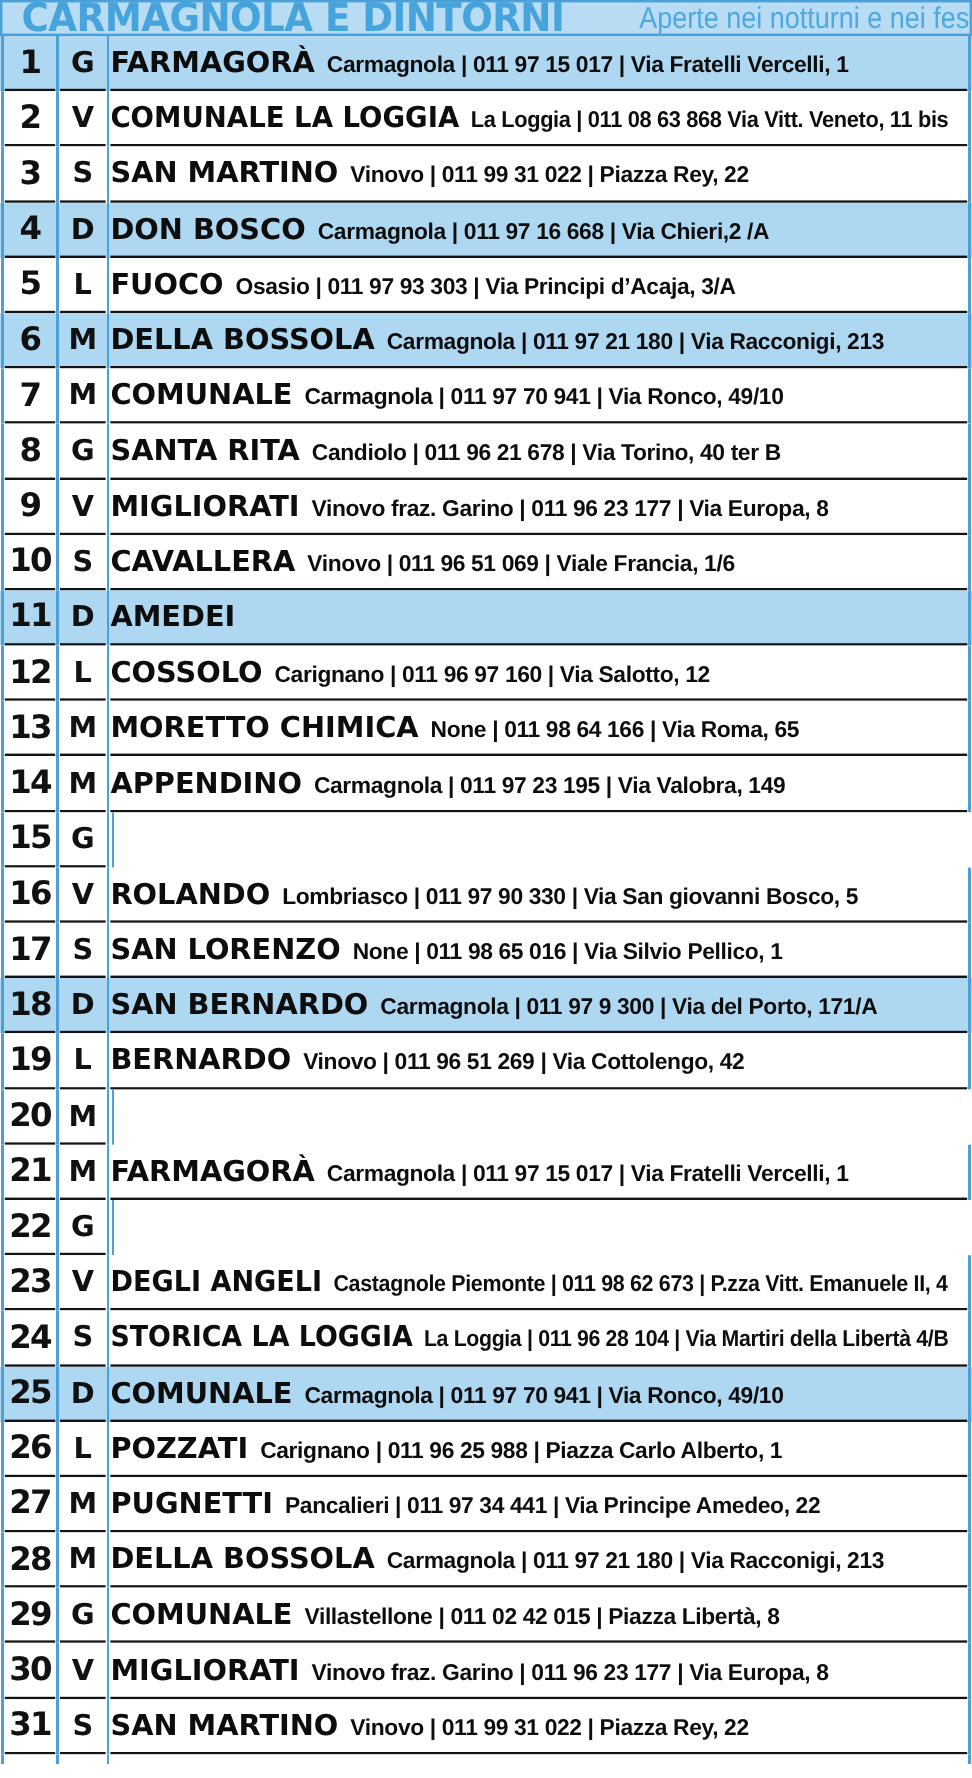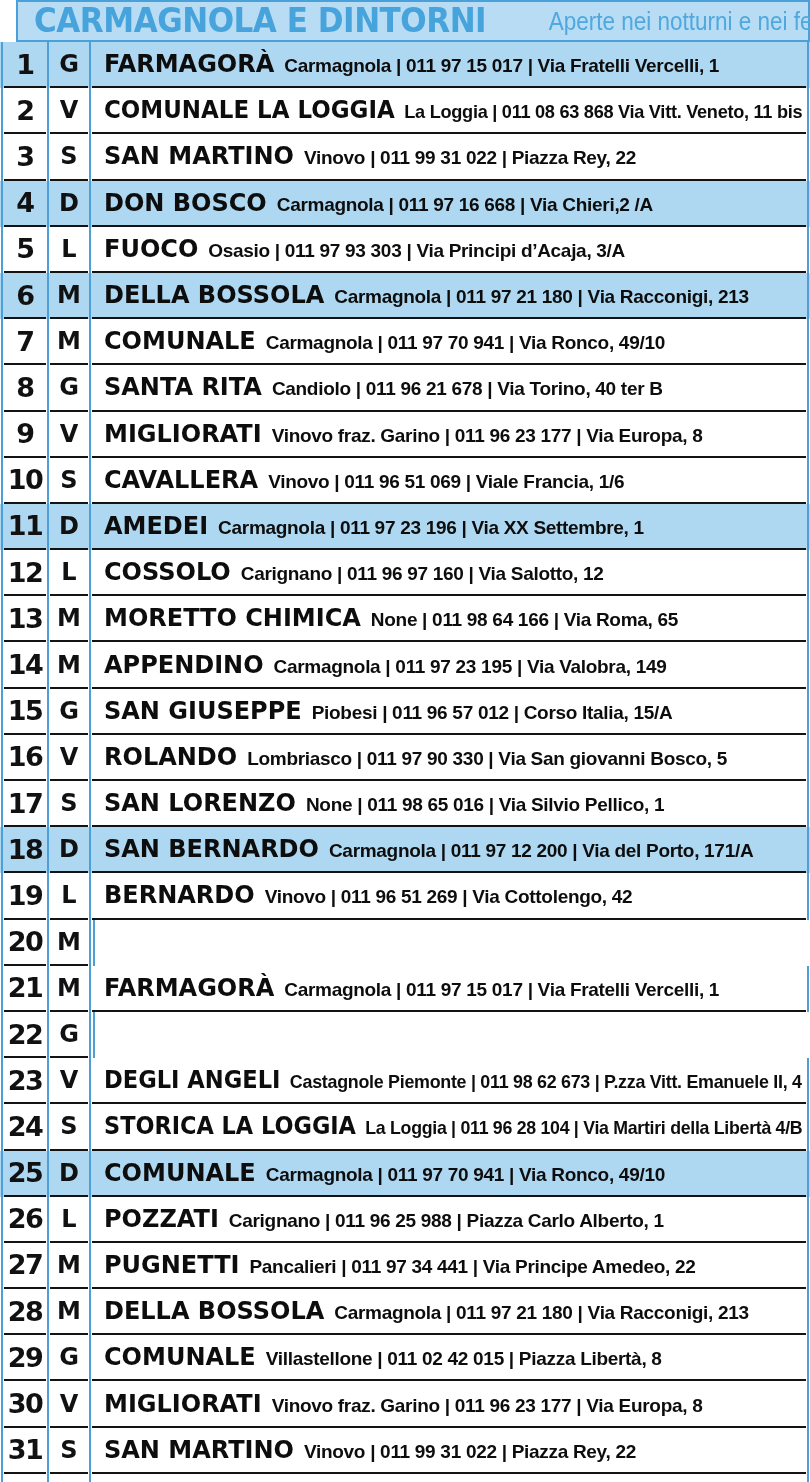--- a/index.html
+++ b/index.html
@@ -5,27 +5,26 @@
   * { box-sizing: border-box; margin: 0; padding: 0; }
   html, body { width: 810px; background: #ffffff; }
   body {
     height: 1482px;
     overflow: hidden;
     font-family: "Liberation Sans", sans-serif;
   }
 
   
   .header {
-    height: 42px;
+    height: 30px;
     background: #b7dcf3;
     border: 2px solid #4aa0d8;
     display: flex;
     align-items: center;
     padding: 0 6px 0 16px;
-    margin-left: 16px;
   }
   .title {
     display: inline-block;
     font-family: "DejaVu Sans", sans-serif;
     font-weight: 700;
     font-size: 33px;
     line-height: 38px;
     color: #47a3db;
     letter-spacing: -0.5px;
     white-space: nowrap;
@@ -71,21 +70,21 @@
     font-size: 27px;
     letter-spacing: -1.5px;
     color: #111;
   }
   .weekday {
     font-family: "DejaVu Sans", sans-serif;
     font-weight: 700;
     font-size: 24px;
     color: #111;
   }
-  .content { justify-content: flex-start; padding-left: 12px; }
+  .content { justify-content: flex-start; }
   .line {
     display: flex;
     align-items: baseline;
     gap: 10px;
     white-space: nowrap;
     transform-origin: left center;
   }
   .name {
     font-family: "DejaVu Sans", sans-serif;
     font-weight: 700;
@@ -258,21 +257,20 @@
   </div>
       <div class="row hl">
     <div class="sep"></div>
     <div class="cell day">11</div>
     <div class="sep"></div>
     <div class="cell weekday">D</div>
     <div class="sep"></div>
     <div class="cell content">
       <div class="line">
         <span class="name">AMEDEI</span>
-        <span class="info">Carmagnola | 011 97 23 196 | Via XX Settembre, 1</span>
       </div>
     </div>
     <div class="sep"></div>
   </div>
       <div class="row">
     <div class="sep"></div>
     <div class="cell day">12</div>
     <div class="sep"></div>
     <div class="cell weekday">L</div>
     <div class="sep"></div>
@@ -311,26 +309,20 @@
       </div>
     </div>
     <div class="sep"></div>
   </div>
       <div class="row">
     <div class="sep"></div>
     <div class="cell day">15</div>
     <div class="sep"></div>
     <div class="cell weekday">G</div>
     <div class="sep"></div>
-    <div class="cell content">
-      <div class="line">
-        <span class="name">SAN GIUSEPPE</span>
-        <span class="info">Piobesi | 011 96 57 012 | Corso Italia, 15/A</span>
-      </div>
-    </div>
     <div class="sep"></div>
   </div>
       <div class="row">
     <div class="sep"></div>
     <div class="cell day">16</div>
     <div class="sep"></div>
     <div class="cell weekday">V</div>
     <div class="sep"></div>
     <div class="cell content">
       <div class="line">
@@ -356,21 +348,21 @@
   </div>
       <div class="row hl">
     <div class="sep"></div>
     <div class="cell day">18</div>
     <div class="sep"></div>
     <div class="cell weekday">D</div>
     <div class="sep"></div>
     <div class="cell content">
       <div class="line">
         <span class="name">SAN BERNARDO</span>
-        <span class="info">Carmagnola | 011 97 12 200 | Via del Porto, 171/A</span>
+        <span class="info">Carmagnola | 011 97 9 300 | Via del Porto, 171/A</span>
       </div>
     </div>
     <div class="sep"></div>
   </div>
       <div class="row">
     <div class="sep"></div>
     <div class="cell day">19</div>
     <div class="sep"></div>
     <div class="cell weekday">L</div>
     <div class="sep"></div>

